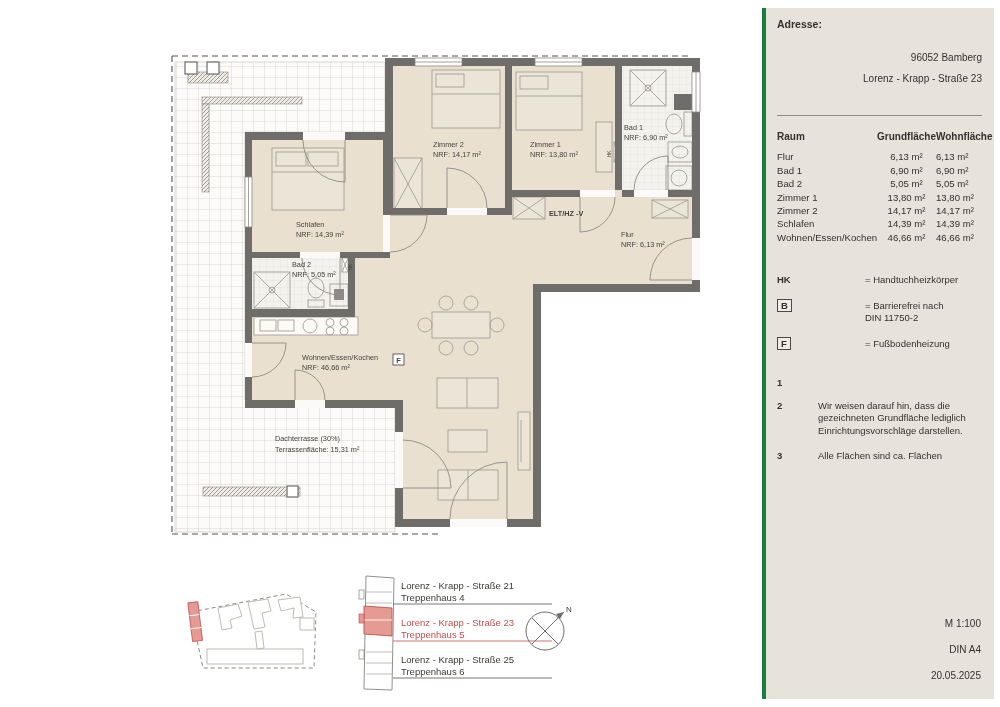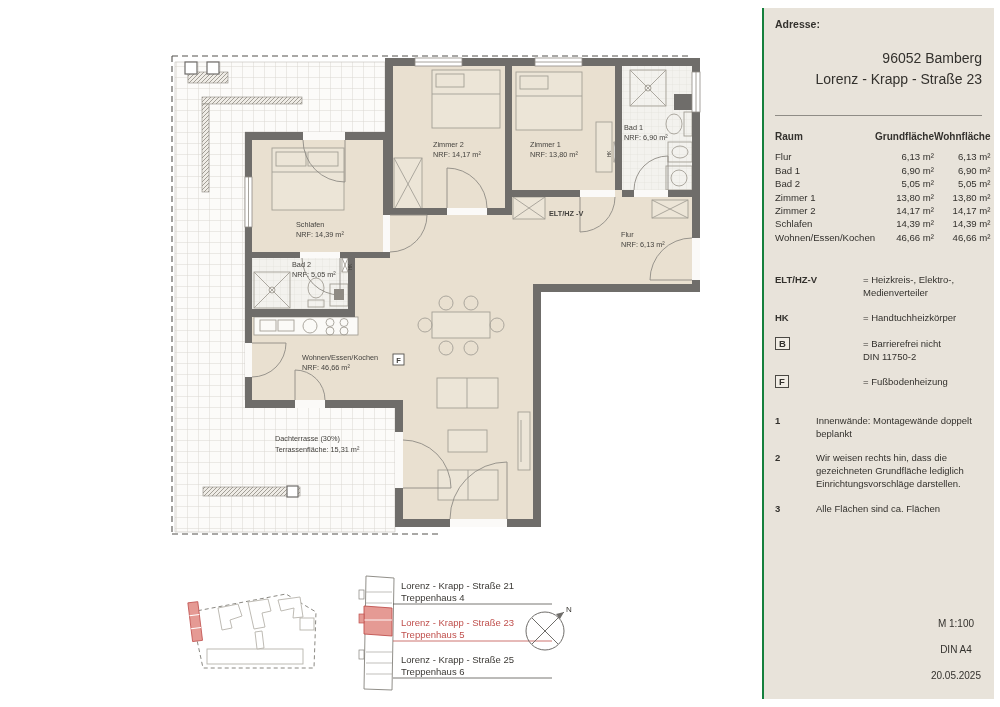--- a/index.html
+++ b/index.html
@@ -1,39 +1,39 @@
 <!DOCTYPE html>
 <html><head>
 <meta charset="utf-8">
 <style>
   html,body{margin:0;padding:0;}
   body{width:1000px;height:707px;background:#ffffff;position:relative;overflow:hidden;
        font-family:"Liberation Sans",sans-serif;color:#33312d;}
   .plan-svg{position:absolute;left:0;top:0;}
   .panel{position:absolute;left:762px;top:8px;width:232px;height:691px;background:#e8e3da;
-         border-left:2px solid #15803d;box-sizing:border-box;padding:10px 12px 0 11px;}
+         border-left:4px solid #15803d;box-sizing:border-box;padding:10px 12px 0 11px;}
   .adresse{font-size:10.5px;font-weight:bold;}
-  .addr{margin-top:18px;text-align:right;font-size:14px;line-height:20.5px;}
+  .addr{margin-top:18px;text-align:right;font-size:10px;line-height:20.5px;}
   .divider{border-top:1px solid #8f8c86;margin-top:26px;}
   .area-table{margin-top:14px;width:100%;border-collapse:collapse;font-size:9.6px;}
   .area-table td{padding:0;line-height:13.4px;white-space:nowrap;}
   .area-table .hdr td{font-weight:bold;font-size:10px;padding-bottom:7px;}
-  .area-table .c2{text-align:right;width:64px;}
-  .area-table .c3{text-align:right;width:60px;}
+  .area-table .c2{text-align:center;width:64px;}
+  .area-table .c3{width:60px;}
   .area-table .total td{font-weight:bold;}
   .legend{margin-top:30px;font-size:9.5px;}
   .leg-row{display:flex;margin-bottom:13px;}
   .leg-key{width:88px;flex:none;font-weight:bold;}
   .leg-key .boxed{border:1px solid #4a4843;background:#f0ece4;padding:0 3px;font-weight:bold;}
   .leg-val{line-height:12.6px;}
   .notes{margin-top:26px;font-size:9.5px;}
   .note-row{display:flex;margin-bottom:12px;}
   .note-num{width:41px;flex:none;font-weight:bold;}
   .note-text{line-height:12.8px;}
-  .meta{position:absolute;right:13px;bottom:10px;text-align:center;font-size:10px;line-height:26px;}
+  .meta{position:absolute;right:13px;bottom:10px;text-align:right;font-size:10px;line-height:26px;}
 </style>
 </head>
 <body>
 
 <svg class="plan-svg" width="762" height="707" viewBox="0 0 762 707">
   <defs>
     <pattern id="tile" width="11" height="11" patternUnits="userSpaceOnUse">
       <rect width="11" height="11" fill="#fcfbf9"></rect>
       <path d="M11 0H0V11" fill="none" stroke="#dbd8d1" stroke-width="1"></path>
     </pattern>
@@ -396,59 +396,48 @@
       <tr>
         <td>Wohnen/Essen/Kochen</td>
           <td class="c2">46,66 m²</td>
           <td class="c3">46,66 m²</td>
       </tr>
     </tbody>
   </table>
 
   <div class="legend">
     <div class="leg-row">
-      <div class="leg-key">ELT/HZ-V</div>
-      <div class="leg-val">
-        <div>= Heizkreis-, Elektro-,</div>
-        <div>Medienverteiler</div>
-      </div>
-    </div>
-    <div class="leg-row">
       <div class="leg-key">HK</div>
       <div class="leg-val">
           <div>= Handtuchheizkörper</div>
         </div>
     </div>
     <div class="leg-row">
       <div class="leg-key"><span class="boxed">B</span></div>
       <div class="leg-val">
-        <div>= Barrierefrei nicht</div>
+        <div>= Barrierefrei nach</div>
         <div>DIN 11750-2</div>
       </div>
     </div>
     <div class="leg-row">
       <div class="leg-key"><span class="boxed">F</span></div>
       <div class="leg-val">
           <div>= Fußbodenheizung</div>
         </div>
     </div>
   </div>
 
   <div class="notes">
     <div class="note-row">
       <div class="note-num">1</div>
-      <div class="note-text">
-        <div>Innenwände: Montagewände doppelt</div>
-        <div>beplankt</div>
-      </div>
     </div>
     <div class="note-row">
       <div class="note-num">2</div>
       <div class="note-text">
-        <div>Wir weisen rechts hin, dass die</div>
+        <div>Wir weisen darauf hin, dass die</div>
         <div>gezeichneten Grundfläche lediglich</div>
         <div>Einrichtungsvorschläge darstellen.</div>
       </div>
     </div>
     <div class="note-row">
       <div class="note-num">3</div>
       <div class="note-text">
         <div>Alle Flächen sind ca. Flächen</div>
       </div>
     </div>

